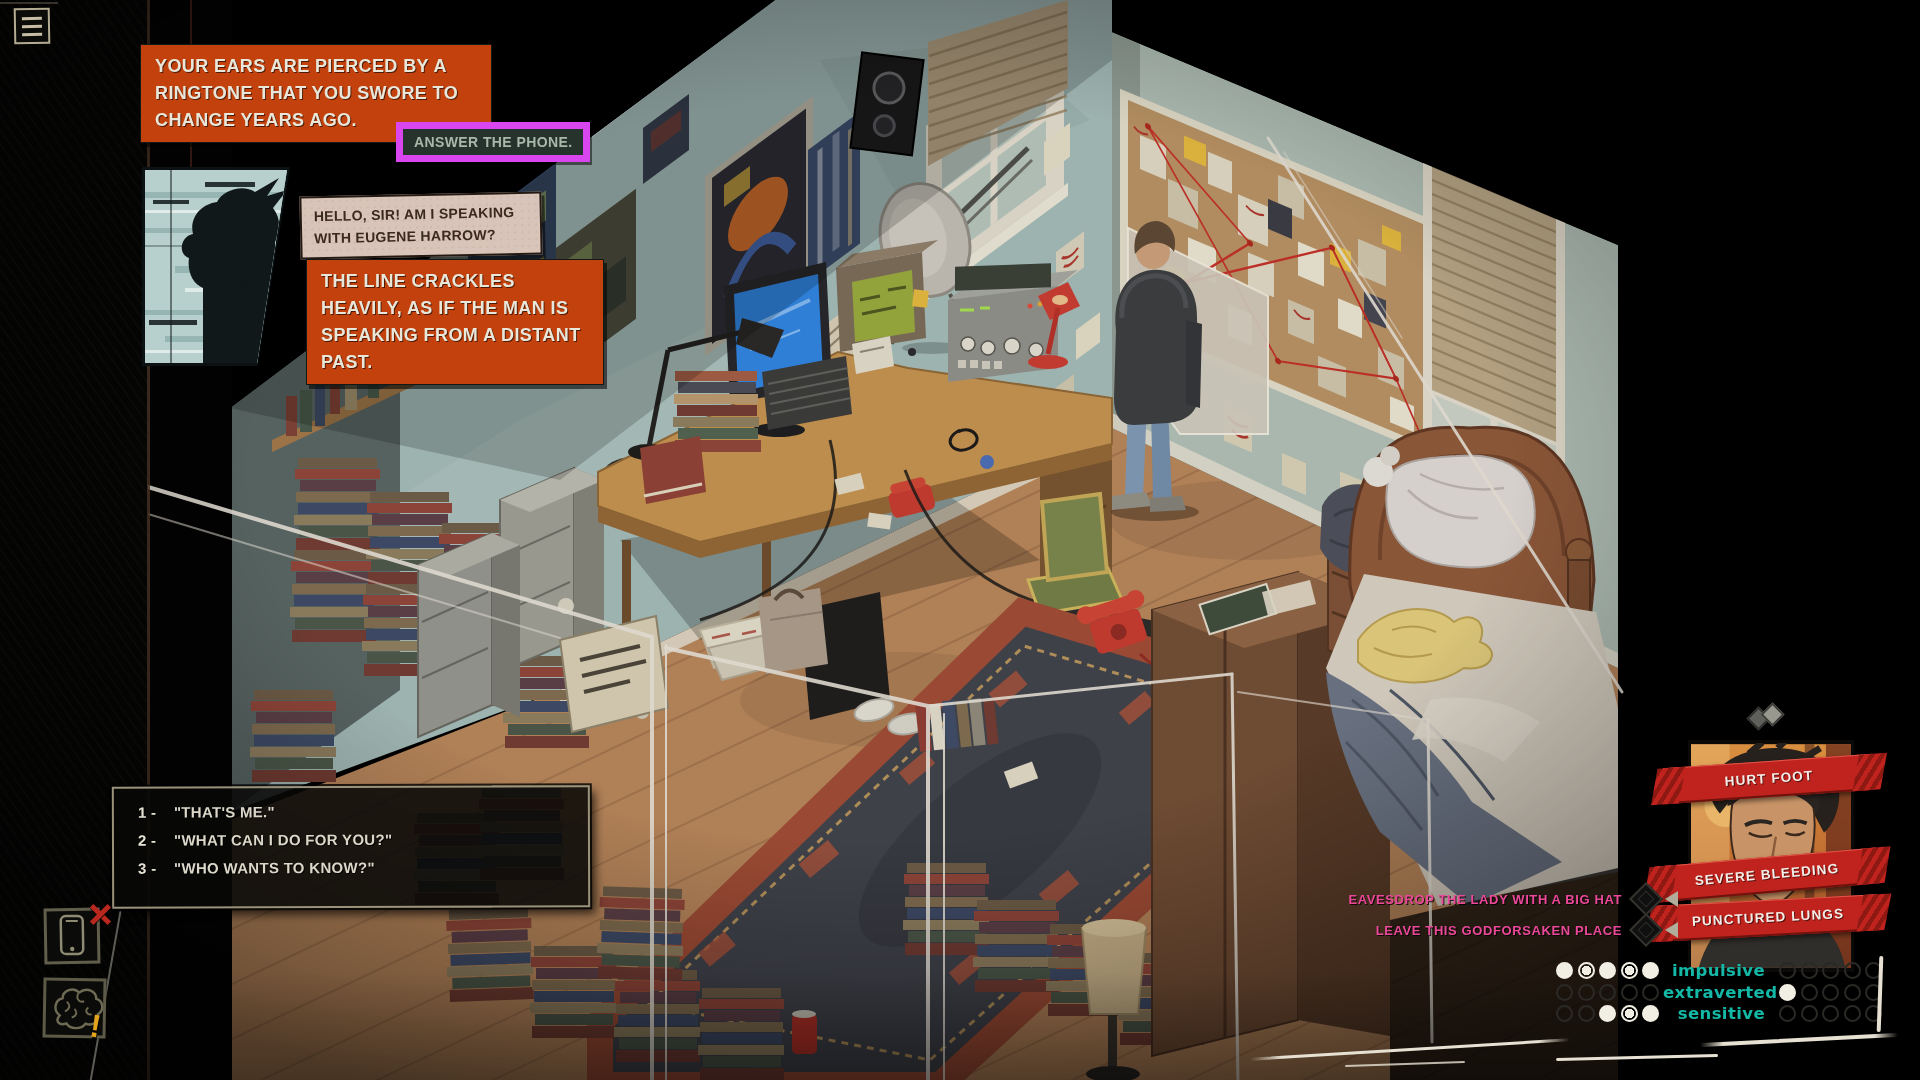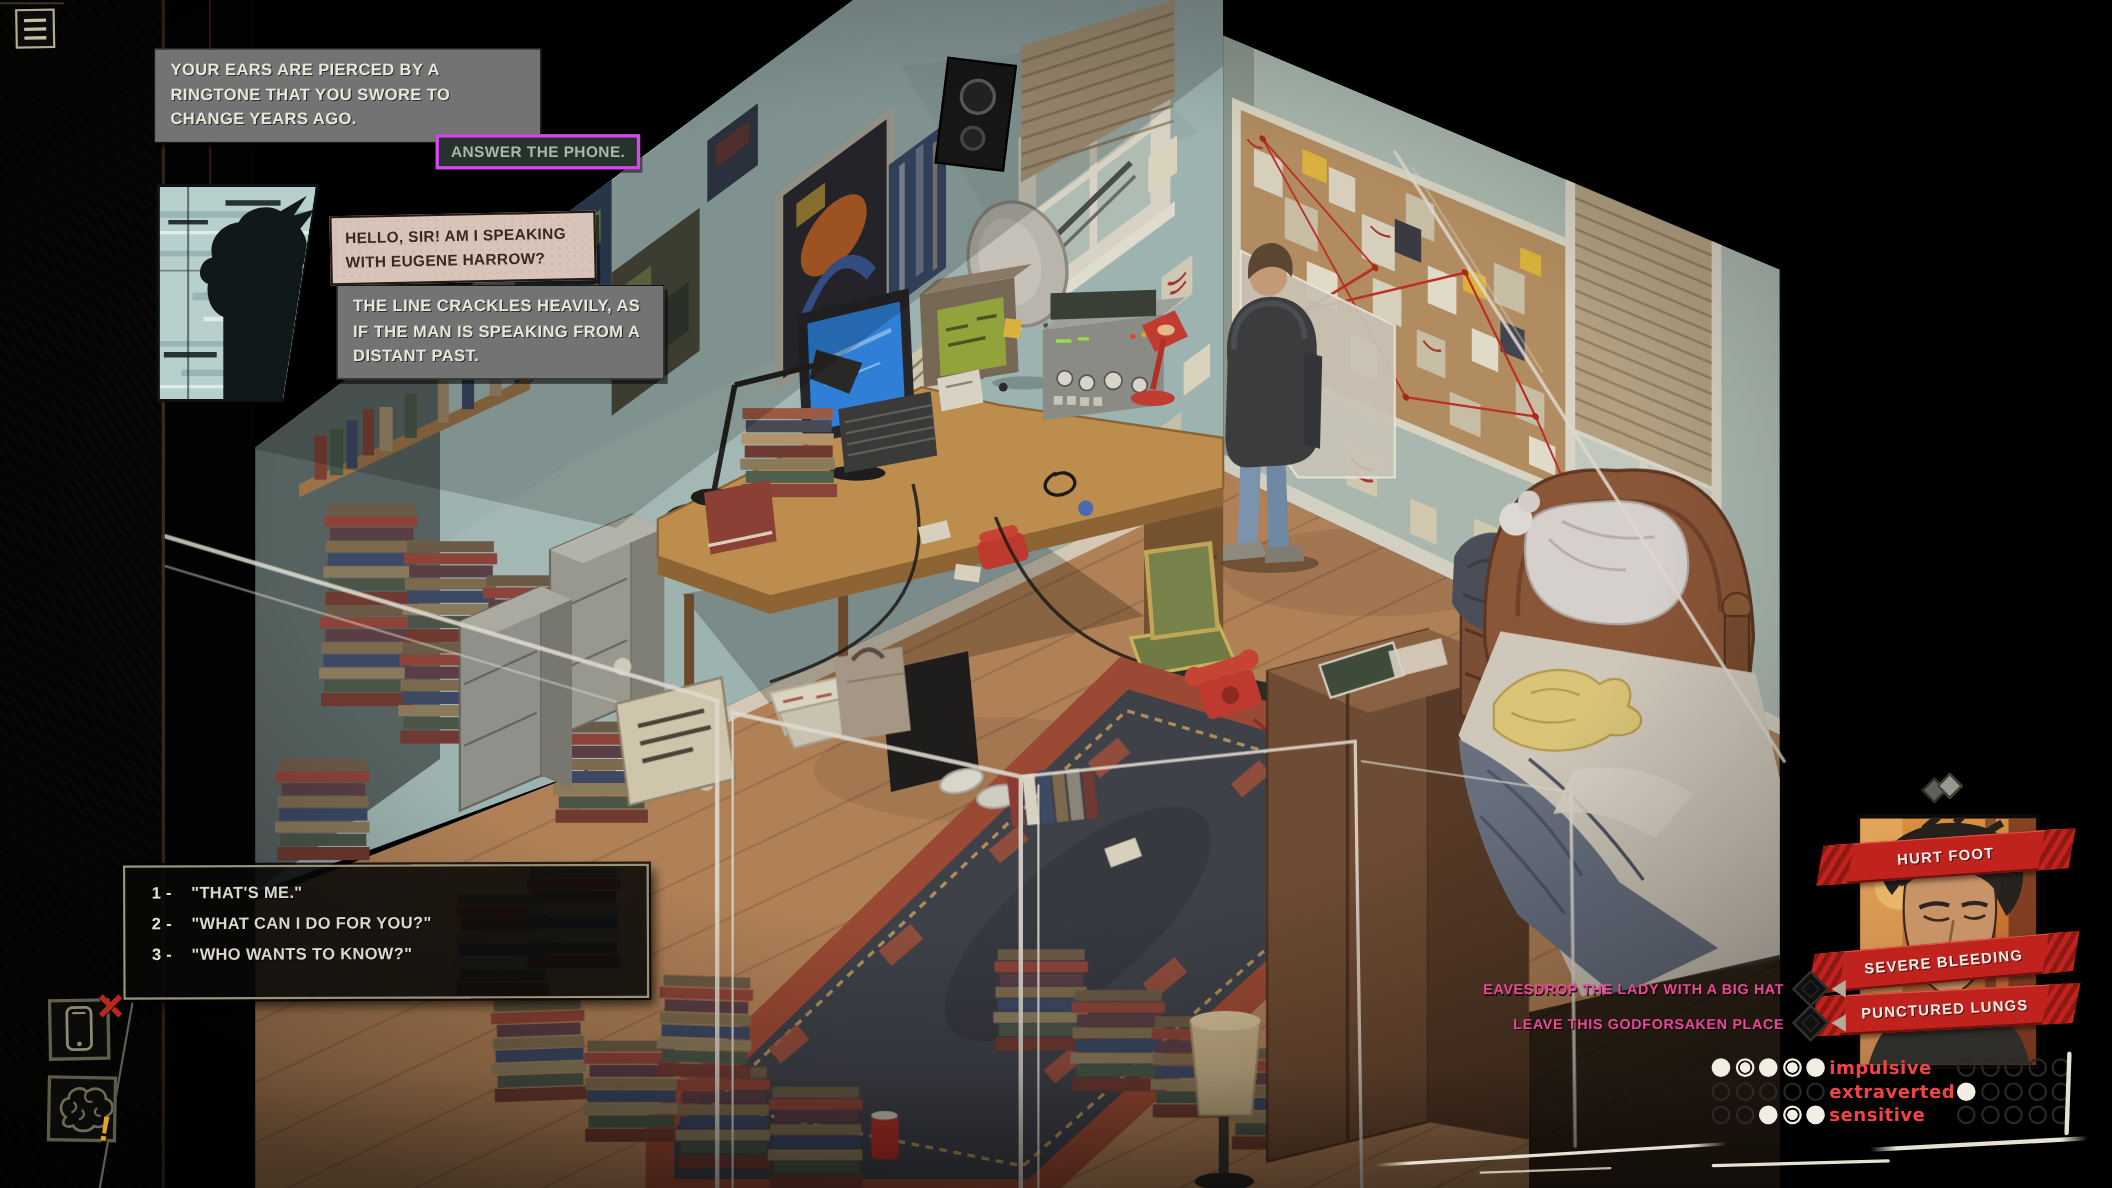--- a/index.html
+++ b/index.html
@@ -12,25 +12,25 @@
                linear-gradient(to top, rgba(0,0,0,.30), rgba(0,0,0,0) 10%);}
   
   #leftcol{position:absolute;left:0;top:0;width:148px;height:1080px;z-index:1;background:#050504;
     background-image:repeating-linear-gradient(55deg, rgba(70,58,44,.10) 0 2px, transparent 2px 8px);}
   .film-line{position:absolute;z-index:1;background:#4a3424;opacity:.85}
   #fl1{left:147px;top:0;width:3px;height:1080px}
   #fl2{left:190px;top:0;width:2px;height:330px;background:#58291f;opacity:.7}
   #fl3{left:0;top:2px;width:58px;height:2px;background:#b5a488;opacity:.5}
   
   .uibox{position:absolute;z-index:3;box-sizing:border-box}
-  .narr{background:#737373;border:1px solid #131a15;color:#e9e7da;font-weight:bold;font-size:15px;
+  .narr{background:#c2410c;border:1px solid #131a15;color:#e9e7da;font-weight:bold;font-size:18px;
     letter-spacing:.4px;line-height:1.5;padding:8px 14px;box-shadow:3px 4px 0 rgba(0,0,0,.55);text-shadow:1px 1px 0 rgba(0,0,0,.6)}
   #narr1{left:140px;top:44px;width:352px}
   #narr2{left:306px;top:259px;width:298px}
-  #pastChoice{left:396px;top:122px;background:#26332d;border:3px solid #d946ef;color:#a8b8aa;font-weight:bold;
+  #pastChoice{left:396px;top:122px;background:#26332d;border:7px solid #d946ef;color:#a8b8aa;font-weight:bold;
     font-size:14px;letter-spacing:.4px;padding:5px 11px;white-space:nowrap;box-shadow:2px 3px 0 rgba(0,0,0,.5)}
   #callerCard{left:142px;top:167px;width:148px;height:199px;background:#0c1113;padding:3px;
     clip-path:polygon(0 0,100% 0,78% 100%,0 100%)}
   #callerCard .inner{width:100%;height:100%;clip-path:polygon(0 0,100% 0,79% 100%,0 100%);overflow:hidden;background:#b7d0cd}
   #callerBubble{left:300px;top:194px;width:242px;background:#d8c4b8;border:2px solid #241a13;color:#39291f;
     font-weight:bold;font-size:14px;letter-spacing:.3px;line-height:1.55;padding:8px 12px;transform:rotate(-1.2deg);
     box-shadow:3px 4px 0 rgba(0,0,0,.55);
     background-image:radial-gradient(rgba(120,90,70,.12) 1px, transparent 1px);background-size:7px 7px}
   
   #choices{left:112px;top:786px;width:478px;height:122px;background:rgba(8,8,7,.88);border:2px solid #9a927a;
@@ -77,21 +77,21 @@
     text-shadow:1px 1px 0 rgba(0,0,0,.8)}
   .action .adiamond{width:20px;height:20px;background:#101010;border:2px solid #35332d;transform:rotate(45deg);
     margin-left:12px;position:relative;box-sizing:content-box}
   .action .adiamond::after{content:"";position:absolute;inset:4px;border:1px solid #2c2c28}
   .action .atri{width:0;height:0;border-top:8px solid transparent;border-bottom:8px solid transparent;
     border-right:13px solid #b2ac9b;margin-left:7px}
   
   #traits{position:absolute;left:1556px;top:960px;width:340px}
   .trow{display:flex;align-items:center;height:21.5px}
   .tdots{display:flex;gap:4.5px;width:104px}
-  .tlabel{width:102px;font-weight:bold;font-size:16.5px;color:#ef4444;letter-spacing:.4px;margin:0 14px 0 3px;
+  .tlabel{width:102px;text-align:right;font-weight:bold;font-size:16.5px;color:#14b8a6;letter-spacing:.4px;margin:0 14px 0 3px;
     font-family:"DejaVu Sans","Liberation Sans",sans-serif}
   .dot{width:17px;height:17px;border-radius:50%;box-sizing:border-box;border:2.5px solid #2b2925;flex:0 0 auto}
   .dot.filled{background:#f1eee3;border-color:#f1eee3}
   .dot.ring{border-color:#f1eee3;background:radial-gradient(circle,#f1eee3 0 4.5px,transparent 5px)}
   
   .stroke{position:absolute;background:#e6e1d2;border-radius:3px;z-index:3}
   #sk1{left:1878px;top:956px;width:4px;height:76px;transform:rotate(2deg)}
   #sk2{left:1700px;top:1038px;width:198px;height:4px;transform:rotate(-3deg);
     background:linear-gradient(90deg,transparent,#e6e1d2 12%,#e6e1d2 88%,transparent)}
   #sk3{left:1556px;top:1056px;width:162px;height:3px;transform:rotate(-1.5deg)}

